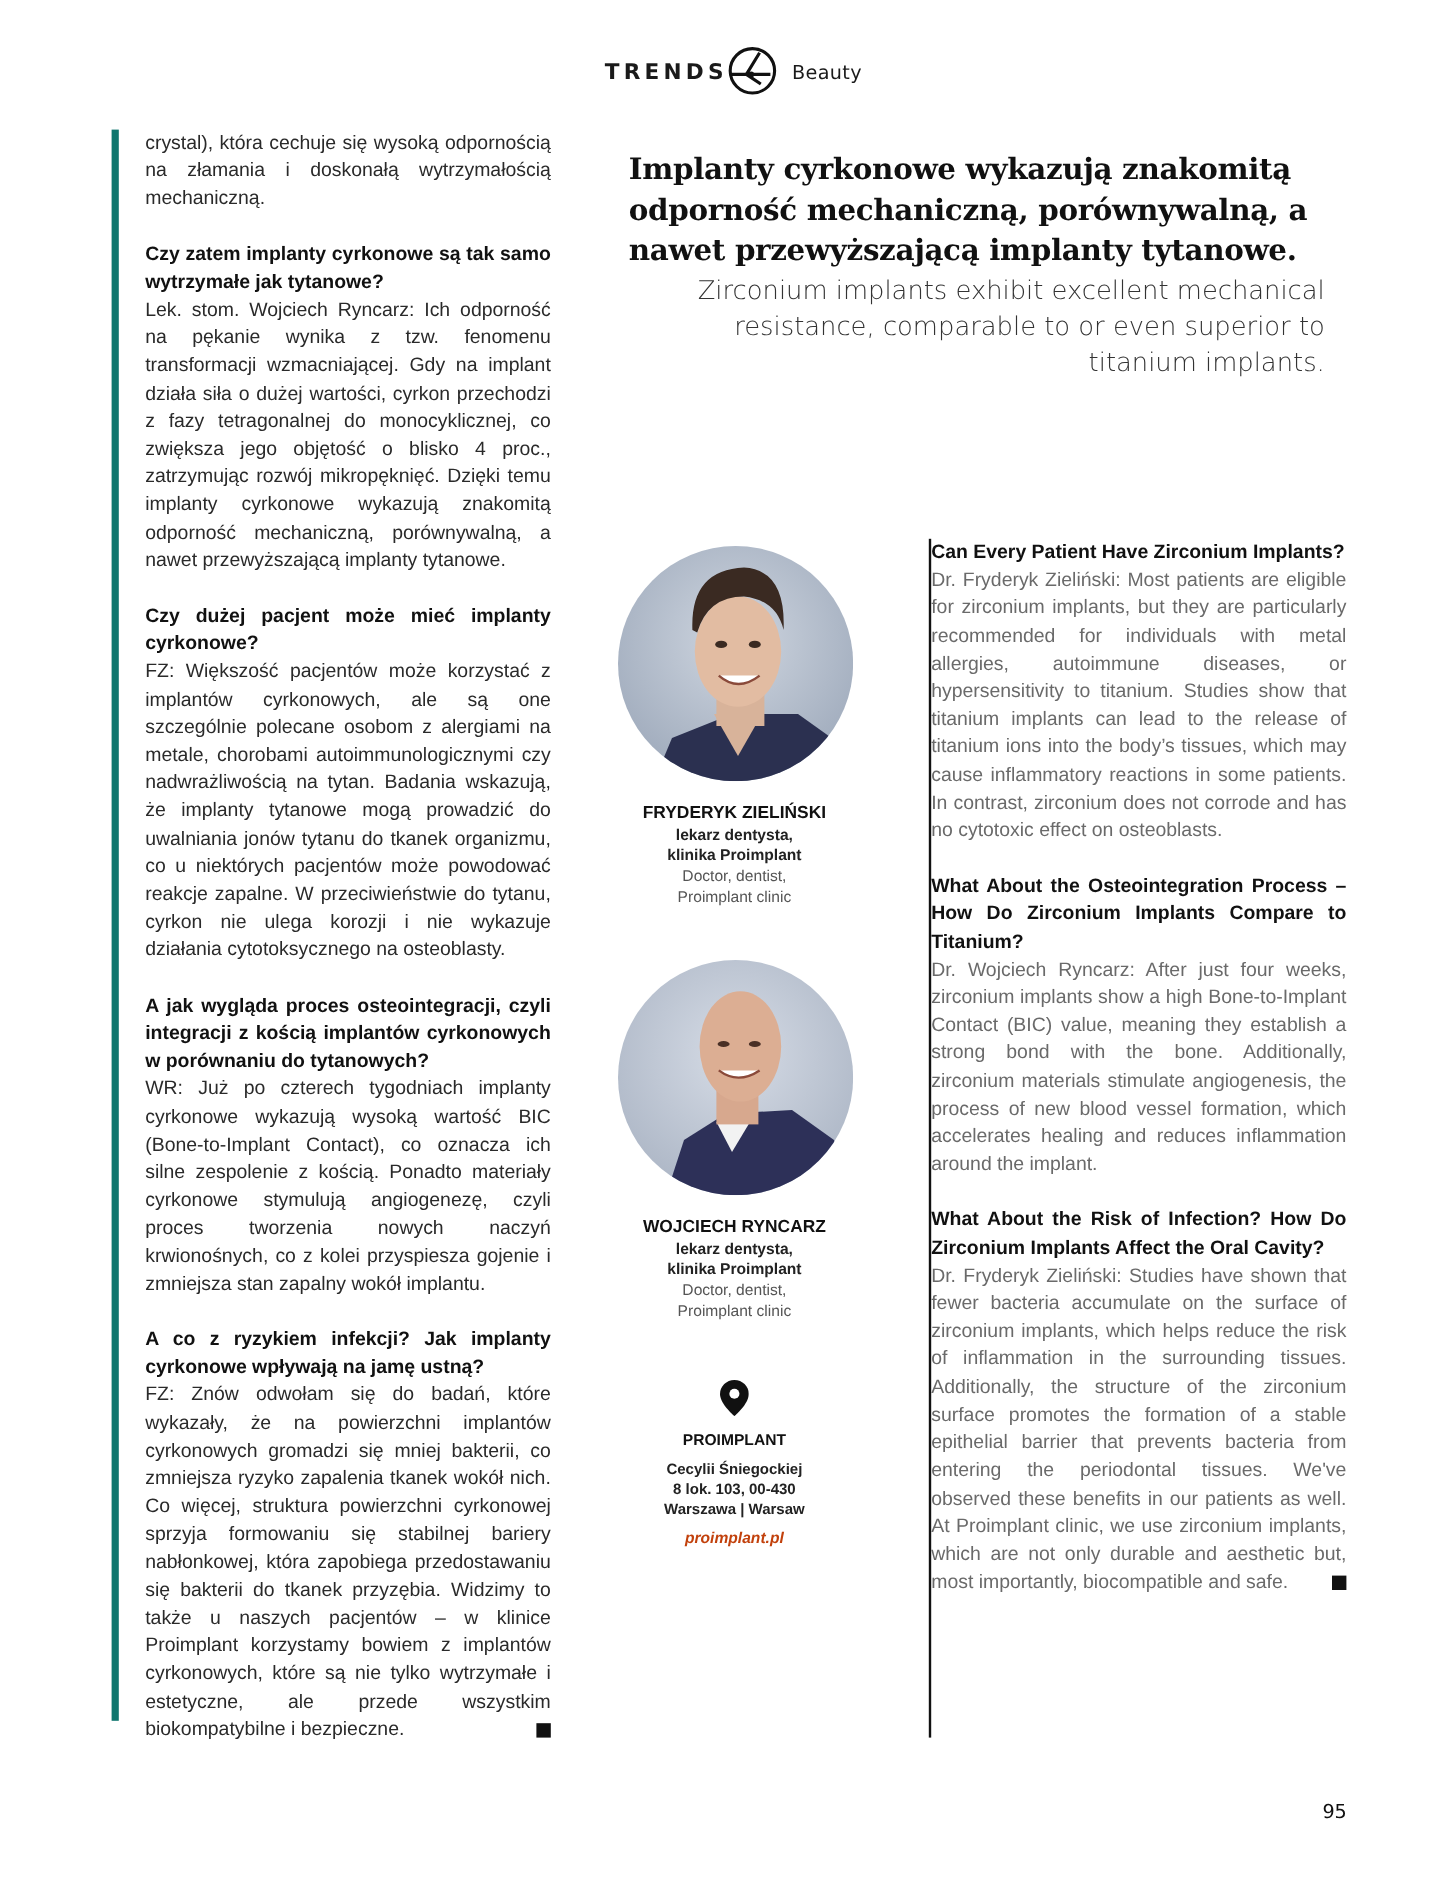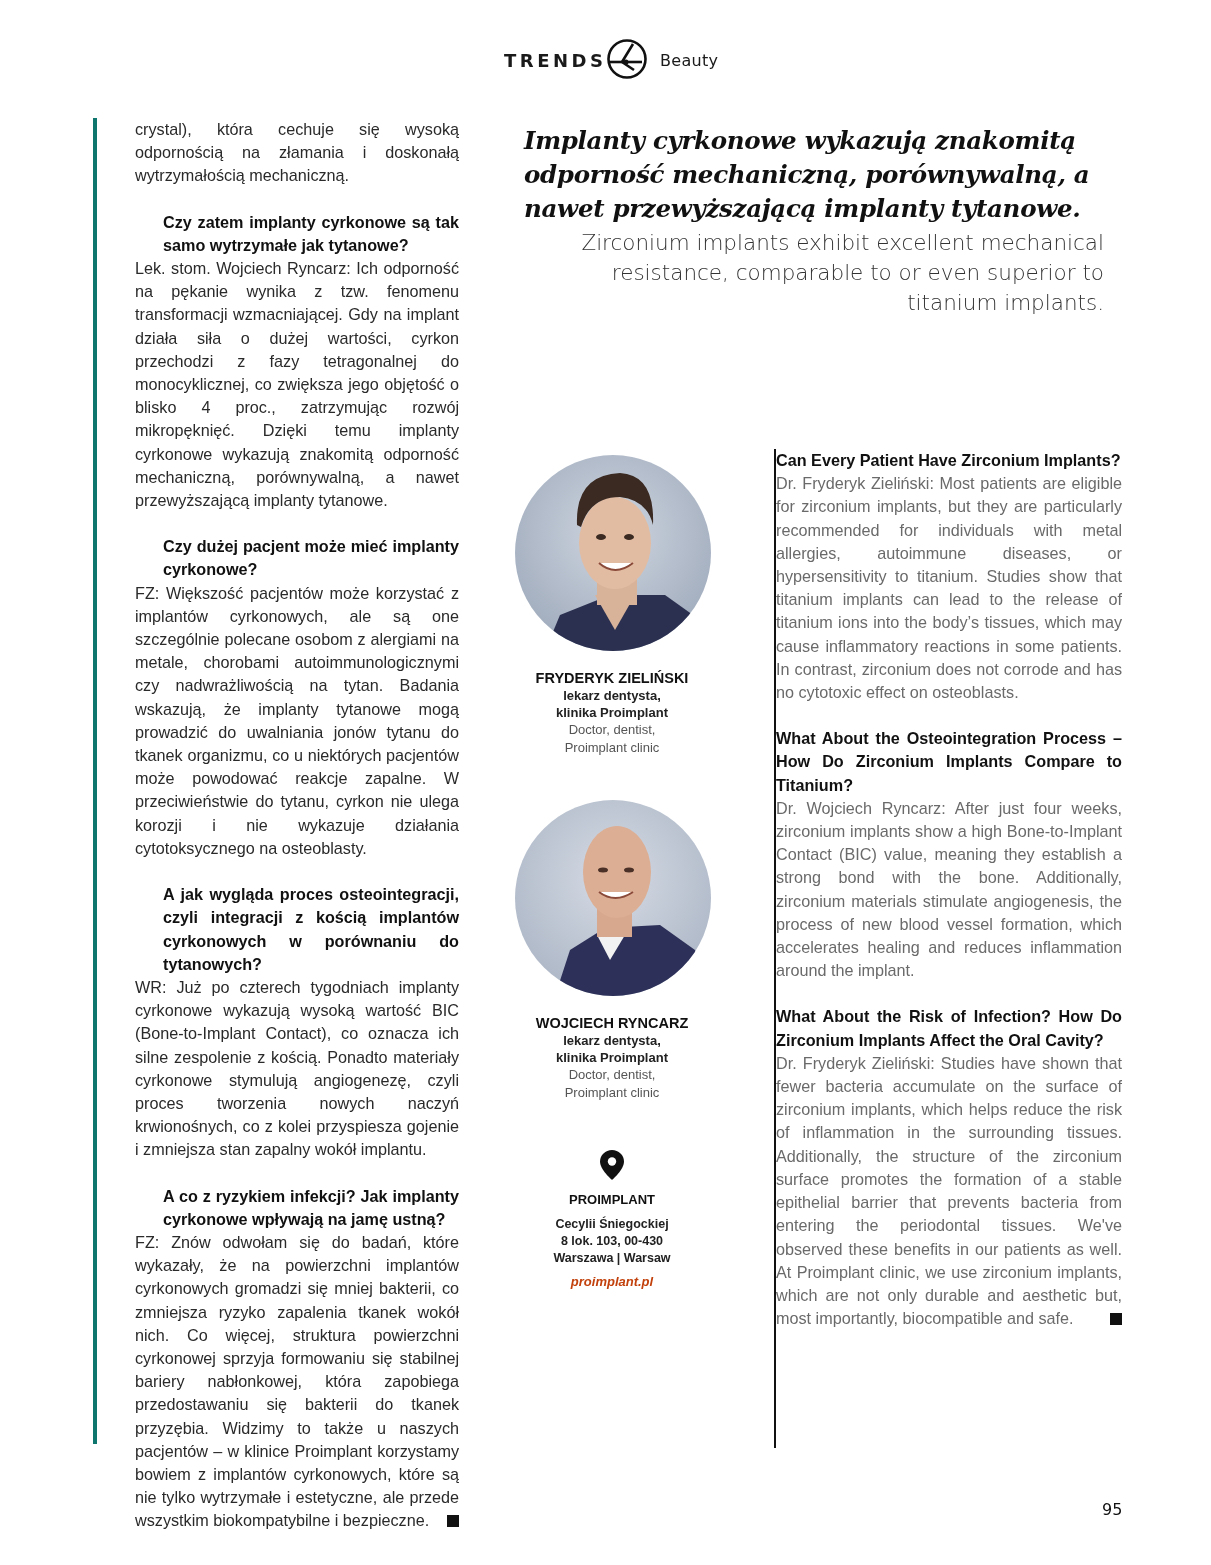--- a/index.html
+++ b/index.html
@@ -3,34 +3,34 @@
 <meta charset="utf-8">
 <style>
   html, body { margin: 0; padding: 0; background: #ffffff; }
   body { width: 1211px; height: 1565px; position: relative; overflow: hidden; font-family: "Liberation Sans", "DejaVu Sans", sans-serif; color: #1a1a1a; }
 
   .header { position: absolute; top: 36px; left: 0; width: 1013px; height: 50px; margin-left: 23px; }
   .header .trends { position: absolute; left: 481px; top: 14px; font-family: "DejaVu Sans", sans-serif; font-weight: bold; font-size: 18px; letter-spacing: 3.5px; color: #1a1a1a; }
   .header .logo { position: absolute; left: 583px; top: 2px; width: 42px; height: 42px; }
   .header .section { position: absolute; left: 637px; top: 15px; font-family: "DejaVu Sans", sans-serif; font-size: 16px; color: #1a1a1a; letter-spacing: 0.3px; }
 
-  .col-left { position: absolute; left: 93px; top: 118px; width: 366px; border-left: 4px solid #0f766e; padding-left: 38px; height: 1326px; box-sizing: border-box; }
+  .col-left { position: absolute; left: 93px; top: 108px; width: 366px; border-left: 6px solid #0f766e; padding-left: 22px; height: 1326px; box-sizing: border-box; }
   .col-left p, .col-right p { margin: 0; text-align: justify; }
   .col-left .para { font-size: 16.2px; line-height: 23.2px; color: #2a2a2a; }
-  .col-left .q { font-size: 16.2px; line-height: 23.2px; font-weight: bold; color: #111; margin-top: 23px; margin-left: 28px; }
+  .col-left .q { font-size: 16.2px; line-height: 23.2px; font-weight: bold; color: #111; margin-top: 23px; }
 
   .col-right { position: absolute; left: 774px; top: 449px; width: 348px; border-left: 2px solid #111; height: 999px; box-sizing: border-box; }
   .col-right .q { font-size: 16.2px; line-height: 23.2px; font-weight: bold; color: #111; }
   .col-right .q.sp { margin-top: 23px; }
   .col-right .para { font-size: 16.2px; line-height: 23.2px; color: #6a6a6a; }
 
   .end-mark { display: inline-block; width: 12px; height: 12px; background: #111; float: right; margin-top: 6px; }
 
   .pullquote { position: absolute; left: 524px; top: 124px; width: 580px; }
-  .pullquote .pl { font-family: "DejaVu Serif", "Liberation Serif", serif; font-style: italic; font-weight: bold; font-size: 24.5px; line-height: 34px; color: #111; letter-spacing: -0.3px; }
+  .pullquote .pl { font-family: "DejaVu Serif", "Liberation Serif", serif; font-weight: bold; font-size: 24.5px; line-height: 34px; color: #111; letter-spacing: -0.3px; }
   .pullquote .en { font-family: "DejaVu Sans", sans-serif; font-size: 21.5px; line-height: 30px; color: #333; font-weight: 300; margin-top: 2px; text-align: right; }
 
   .portrait { position: absolute; width: 196px; height: 196px; border-radius: 50%; overflow: hidden; }
   .portrait svg { width: 196px; height: 196px; display: block; }
   .p1 { left: 515px; top: 455px; }
   .p2 { left: 515px; top: 800px; }
 
   .caption { position: absolute; left: 512px; width: 200px; text-align: center; }
   .caption .name { font-weight: bold; font-size: 14.5px; color: #111; line-height: 18px; }
   .caption .role-pl { font-weight: bold; font-size: 13px; color: #222; line-height: 17px; }

